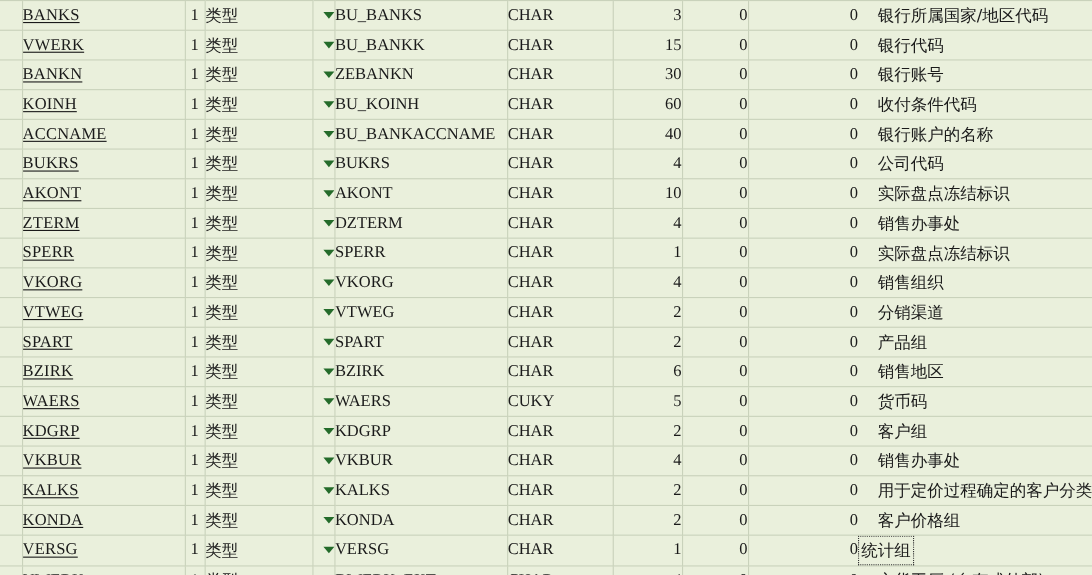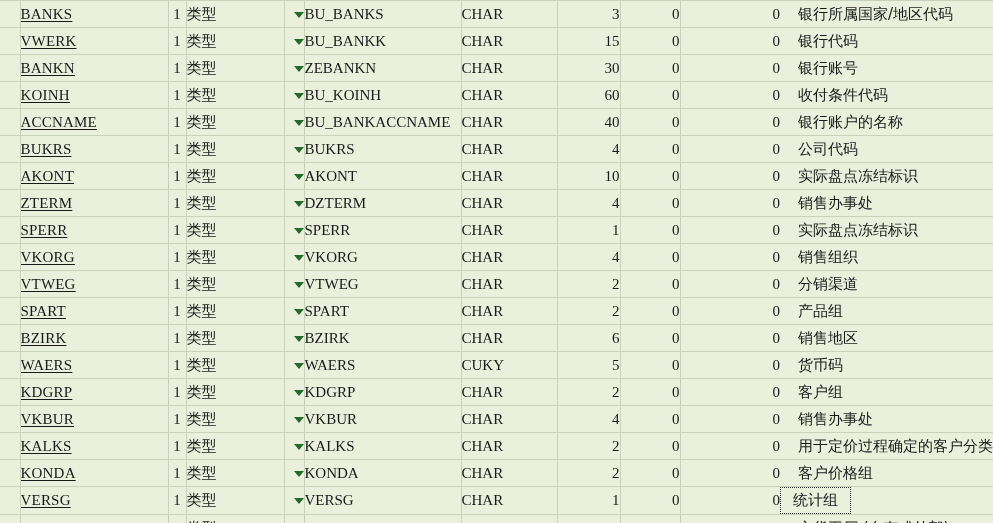--- a/index.html
+++ b/index.html
@@ -130,21 +130,21 @@
     font-size: 15px;
     border-right: 0;
   }
 
   td.desc .cellbox {
     display: inline-block;
     padding: 0 18px;
   }
   td.desc .cellbox.focused {
     border: 1px dotted #333333;
-    padding: 0 12px;
+    padding: 0 2px;
   }
 
   
   tr.sliver td { border-bottom: 1px solid #c9d2bb; }
 </style>
 </head>
 <body>
 
 <div id="grid">
   <table class="fieldgrid">

